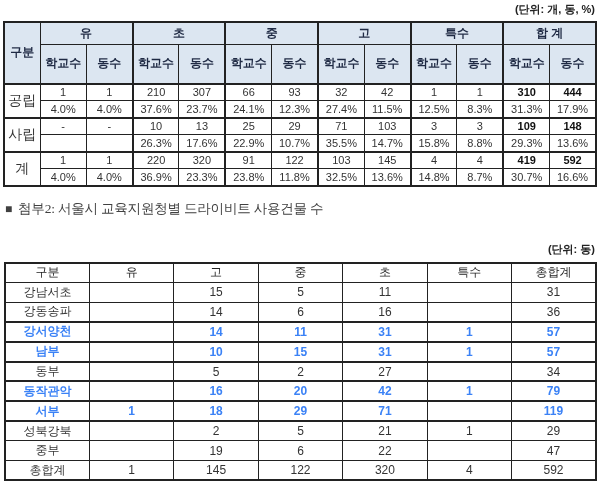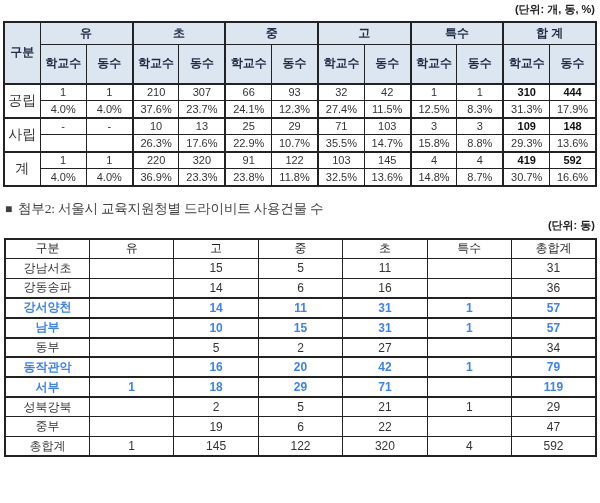--- a/index.html
+++ b/index.html
@@ -30,21 +30,21 @@
   .t1 tbody th{font-weight:400;font-size:14px;color:#333;background:#fff;}
   .t1 .gl{border-left:2px solid #222;}
   .t1 tr.gt td, .t1 tr.gt th{border-top:2px solid #222;}
   .t1 td.bold{font-weight:bold;color:#111;margin-top:12px;}
   
   .section-title{
     margin:13px 0 0 3px;font-family:"Liberation Serif","DejaVu Serif",serif;
     font-size:13.5px;color:#404040;letter-spacing:-0.2px;
   }
   .section-title .bullet{font-size:12px;margin-right:6px;}
-  .unit-note2{margin-top:0;text-align:right;}
+  .unit-note2{margin-top:24px;text-align:right;}
   
   .t2{width:593px;margin:5px 0 0 2px;border:2px solid #222;}
   .t2 th,.t2 td{
     border:1px solid #222;text-align:center;vertical-align:middle;
     padding:0;font-size:12px;color:#333;white-space:nowrap;overflow:hidden;
   }
   .t2 thead tr{height:20px;}
   .t2 thead th{font-weight:400;background:#fff;color:#222;}
   .t2 tbody tr{height:19.8px;}
   .t2 tbody th{font-weight:400;margin-left:8px;}

